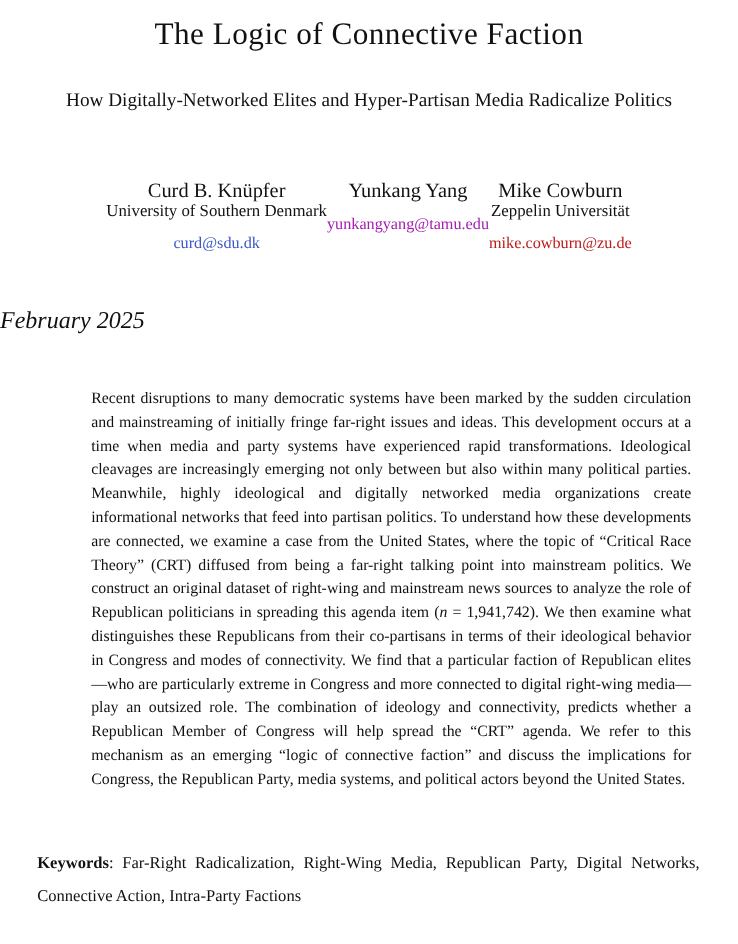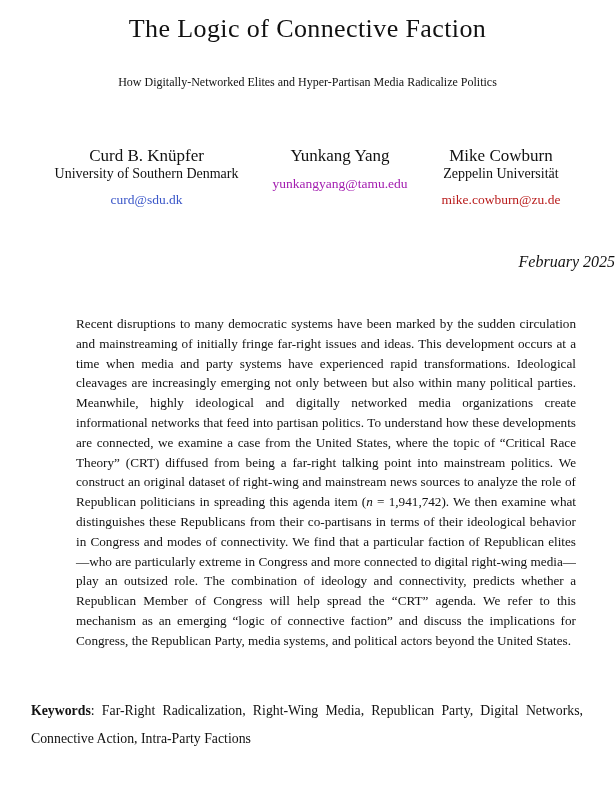--- a/index.html
+++ b/index.html
@@ -24,48 +24,47 @@
     margin: 0;
     padding-top: 14px;
     text-align: center;
     font-size: 26px;
     font-weight: 400;
     letter-spacing: 0.4px;
   }
   .subtitle {
     margin-top: 31px;
     text-align: center;
-    font-size: 12px;
+    font-size: 16px;
   }
   .authors {
     margin-top: 56px;
     display: flex;
     justify-content: center;
     align-items: flex-start;
-    gap: 34px;
     text-align: center;
   }
   .author-name {
     font-size: 17px;
   }
   .author-affil {
     font-size: 14px;
     white-space: nowrap;
   }
   .author-email {
     display: block;
     font-size: 13.5px;
     margin-top: 10px;
     text-decoration: none;
     cursor: pointer;
   }
   .date {
     margin-top: 45px;
-    text-align: right;
-    font-size: 16px;
+    text-align: left;
+    font-size: 20px;
     font-style: italic;
   }
   .abstract {
     margin: 43px 0 0 76px;
     width: 500px;
     font-size: 13.2px;
     line-height: 19.8px;
     text-align: justify;
     text-justify: inter-word;
   }

